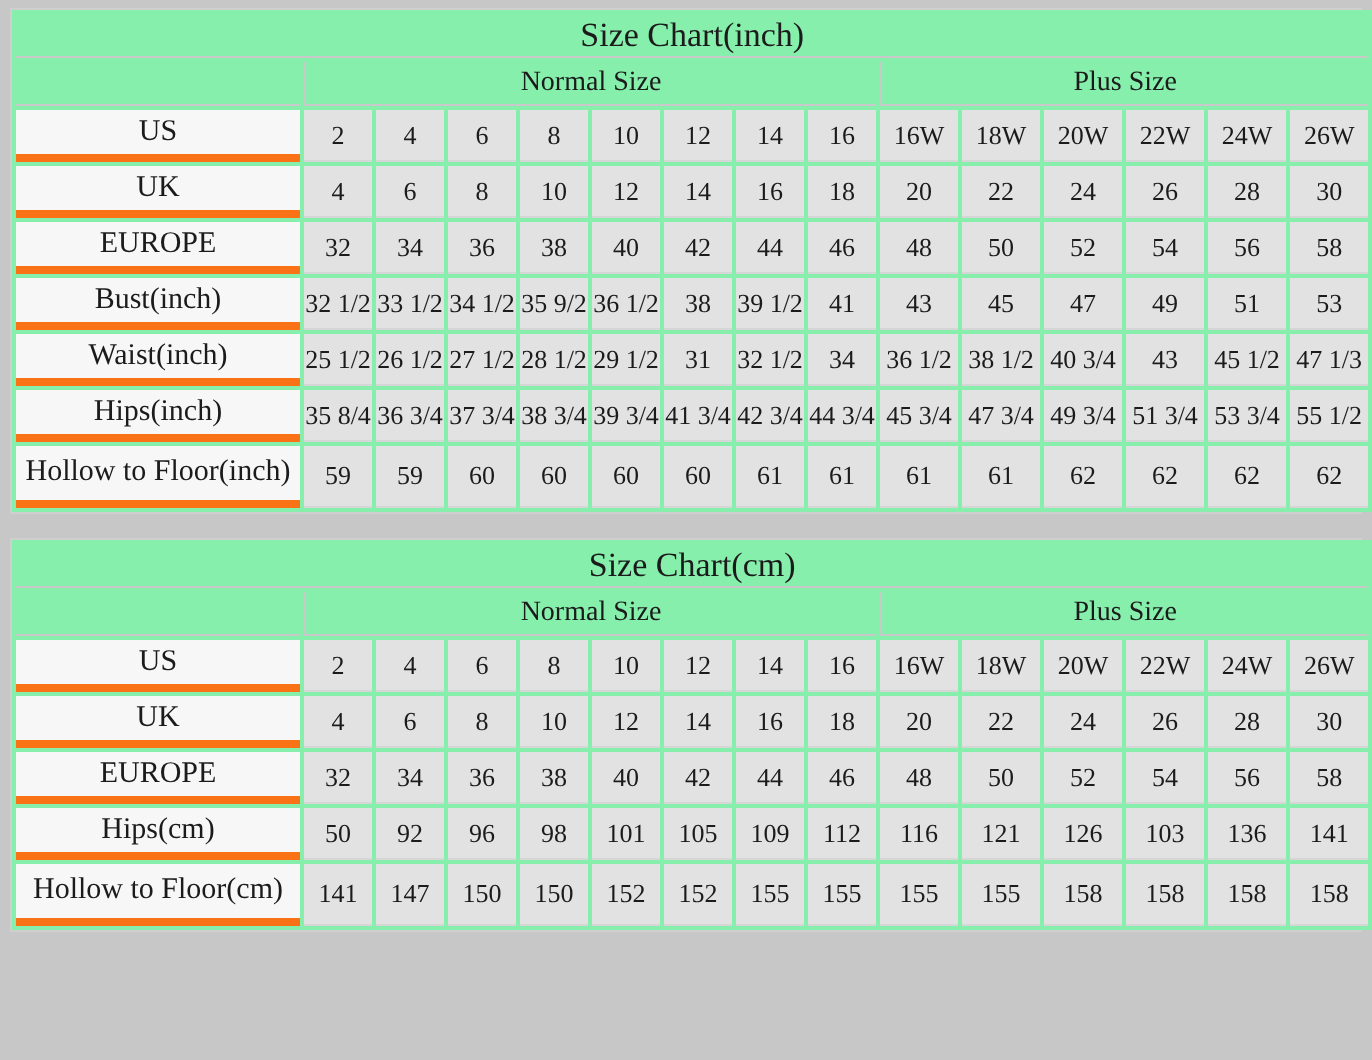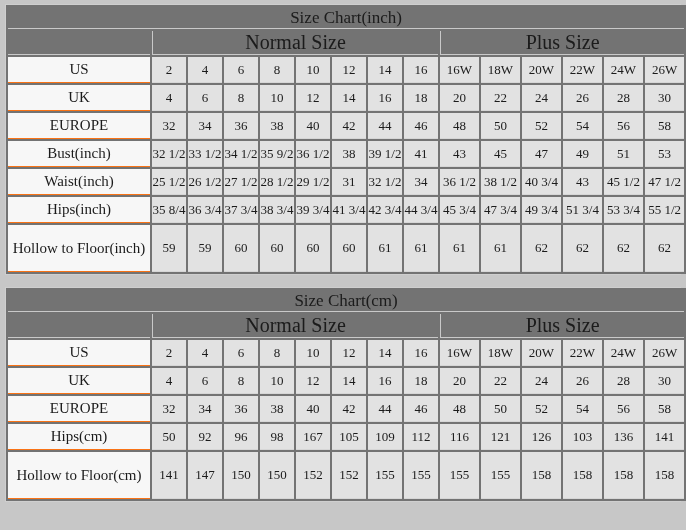--- a/index.html
+++ b/index.html
@@ -18,53 +18,53 @@
   .tblbox {
     background: #f5f5f5;
     border: 1px solid #cfcfcf;
     margin-bottom: 12px;
   }
   table.size-chart {
     width: 100%;
     table-layout: fixed;
     border-collapse: separate;
     border-spacing: 2px;
-    background: #737373;
+    background: #86efac;
   }
   col.c-label { width: 142px; }
   col.c-n { width: 34px; }
   col.c-p { width: 39px; }
   tr.title-row { height: 22px; }
   tr.group-row { height: 22px; }
   tbody tr { height: 26px; }
-  tbody tr:last-child { height: 47px; }
+  tbody tr:last-child { height: 31px; }
   th.title {
     font-weight: normal;
     font-size: 17px;
     text-align: center;
     border-bottom: 1px solid #c9c9c9;
     padding: 0;
   }
   th.corner {
     border-bottom: 1px solid #c9c9c9;
     padding: 0;
   }
   th.group {
     font-weight: normal;
-    font-size: 20px;
+    font-size: 14px;
     text-align: center;
     border-bottom: 1px solid #c9c9c9;
     border-left: 1px solid #c9c9c9;
     padding: 0;
   }
   td.lbl {
     background: #f7f7f7;
     text-align: center;
     font-size: 15px;
-    border-bottom: 1px solid #f97316;
+    border-bottom: 4px solid #f97316;
     padding: 0;
     white-space: nowrap;
   }
   td.data {
     background: #e2e2e2;
     text-align: center;
     font-size: 13px;
     border-bottom: 1px solid #d6d6d6;
     padding: 0;
     white-space: nowrap;
@@ -182,21 +182,21 @@
             <td class="data">28 1/2</td>
             <td class="data">29 1/2</td>
             <td class="data">31</td>
             <td class="data">32 1/2</td>
             <td class="data">34</td>
             <td class="data">36 1/2</td>
             <td class="data">38 1/2</td>
             <td class="data">40 3/4</td>
             <td class="data">43</td>
             <td class="data">45 1/2</td>
-            <td class="data">47 1/2</td>
+            <td class="data">47 1/3</td>
           </tr>
           <tr>
             <td class="lbl">Hips(inch)</td>
             <td class="data">35 8/4</td>
             <td class="data">36 3/4</td>
             <td class="data">37 3/4</td>
             <td class="data">38 3/4</td>
             <td class="data">39 3/4</td>
             <td class="data">41 3/4</td>
             <td class="data">42 3/4</td>
@@ -309,21 +309,21 @@
             <td class="data">54</td>
             <td class="data">56</td>
             <td class="data">58</td>
           </tr>
           <tr>
             <td class="lbl">Hips(cm)</td>
             <td class="data">50</td>
             <td class="data">92</td>
             <td class="data">96</td>
             <td class="data">98</td>
-            <td class="data">167</td>
+            <td class="data">101</td>
             <td class="data">105</td>
             <td class="data">109</td>
             <td class="data">112</td>
             <td class="data">116</td>
             <td class="data">121</td>
             <td class="data">126</td>
             <td class="data">103</td>
             <td class="data">136</td>
             <td class="data">141</td>
           </tr>

